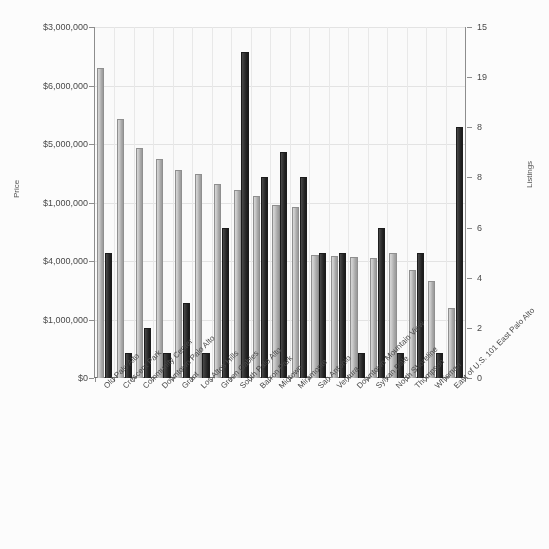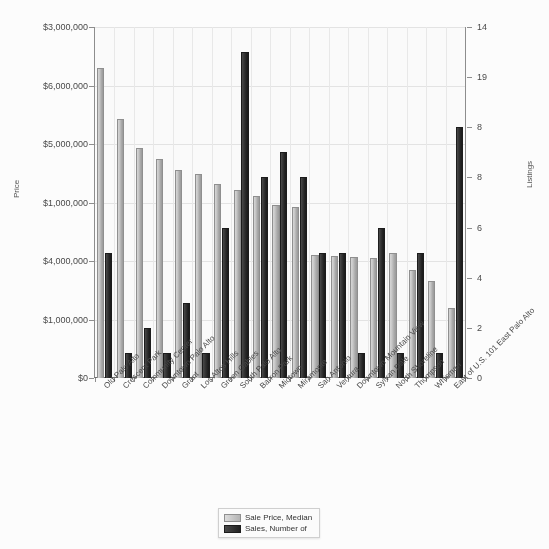--- a/index.html
+++ b/index.html
@@ -190,21 +190,21 @@
       <div class="ytick" style="top: 261px;">$4,000,000</div>
       <div class="ytick-mark" style="top: 261px;"></div>
       <div class="ytick" style="top: 319.5px;">$1,000,000</div>
       <div class="ytick-mark" style="top: 319.5px;"></div>
       <div class="ytick" style="top: 378px;">$0</div>
       <div class="ytick-mark" style="top: 378px;"></div>
     </div>
   <div id="y-axis-title">Price</div>
 
   <div id="y2-axis">
-      <div class="y2tick" style="top: 27px;">14</div>
+      <div class="y2tick" style="top: 27px;">15</div>
       <div class="y2tick-mark" style="top: 27px;"></div>
       <div class="y2tick" style="top: 77.1429px;">19</div>
       <div class="y2tick-mark" style="top: 77.1429px;"></div>
       <div class="y2tick" style="top: 127.286px;">8</div>
       <div class="y2tick-mark" style="top: 127.286px;"></div>
       <div class="y2tick" style="top: 177.429px;">8</div>
       <div class="y2tick-mark" style="top: 177.429px;"></div>
       <div class="y2tick" style="top: 227.571px;">6</div>
       <div class="y2tick-mark" style="top: 227.571px;"></div>
       <div class="y2tick" style="top: 277.714px;">4</div>
@@ -330,24 +330,14 @@
       <div class="xlabel" style="left: 315.947px; top: 384px;">San Antonio</div>
       <div class="xlabel" style="left: 335.421px; top: 384px;">Ventura</div>
       <div class="xlabel" style="left: 354.895px; top: 384px;">Downtown Mountain View</div>
       <div class="xlabel" style="left: 374.368px; top: 384px;">Sylvan Dale</div>
       <div class="xlabel" style="left: 393.842px; top: 384px;">North Shoreline</div>
       <div class="xlabel" style="left: 413.316px; top: 384px;">Thompson</div>
       <div class="xlabel" style="left: 432.789px; top: 384px;">Whisman</div>
       <div class="xlabel" style="left: 452.263px; top: 384px;">East of U.S. 101 East Palo Alto</div>
     </div>
 
-  <div id="legend">
-      <div class="legend-row">
-        <div class="swatch price"></div>
-        <div class="legend-label">Sale Price, Median</div>
-      </div>
-      <div class="legend-row">
-        <div class="swatch sales"></div>
-        <div class="legend-label">Sales, Number of</div>
-      </div>
-    </div>
 
 </div>
 
 </body></html>

